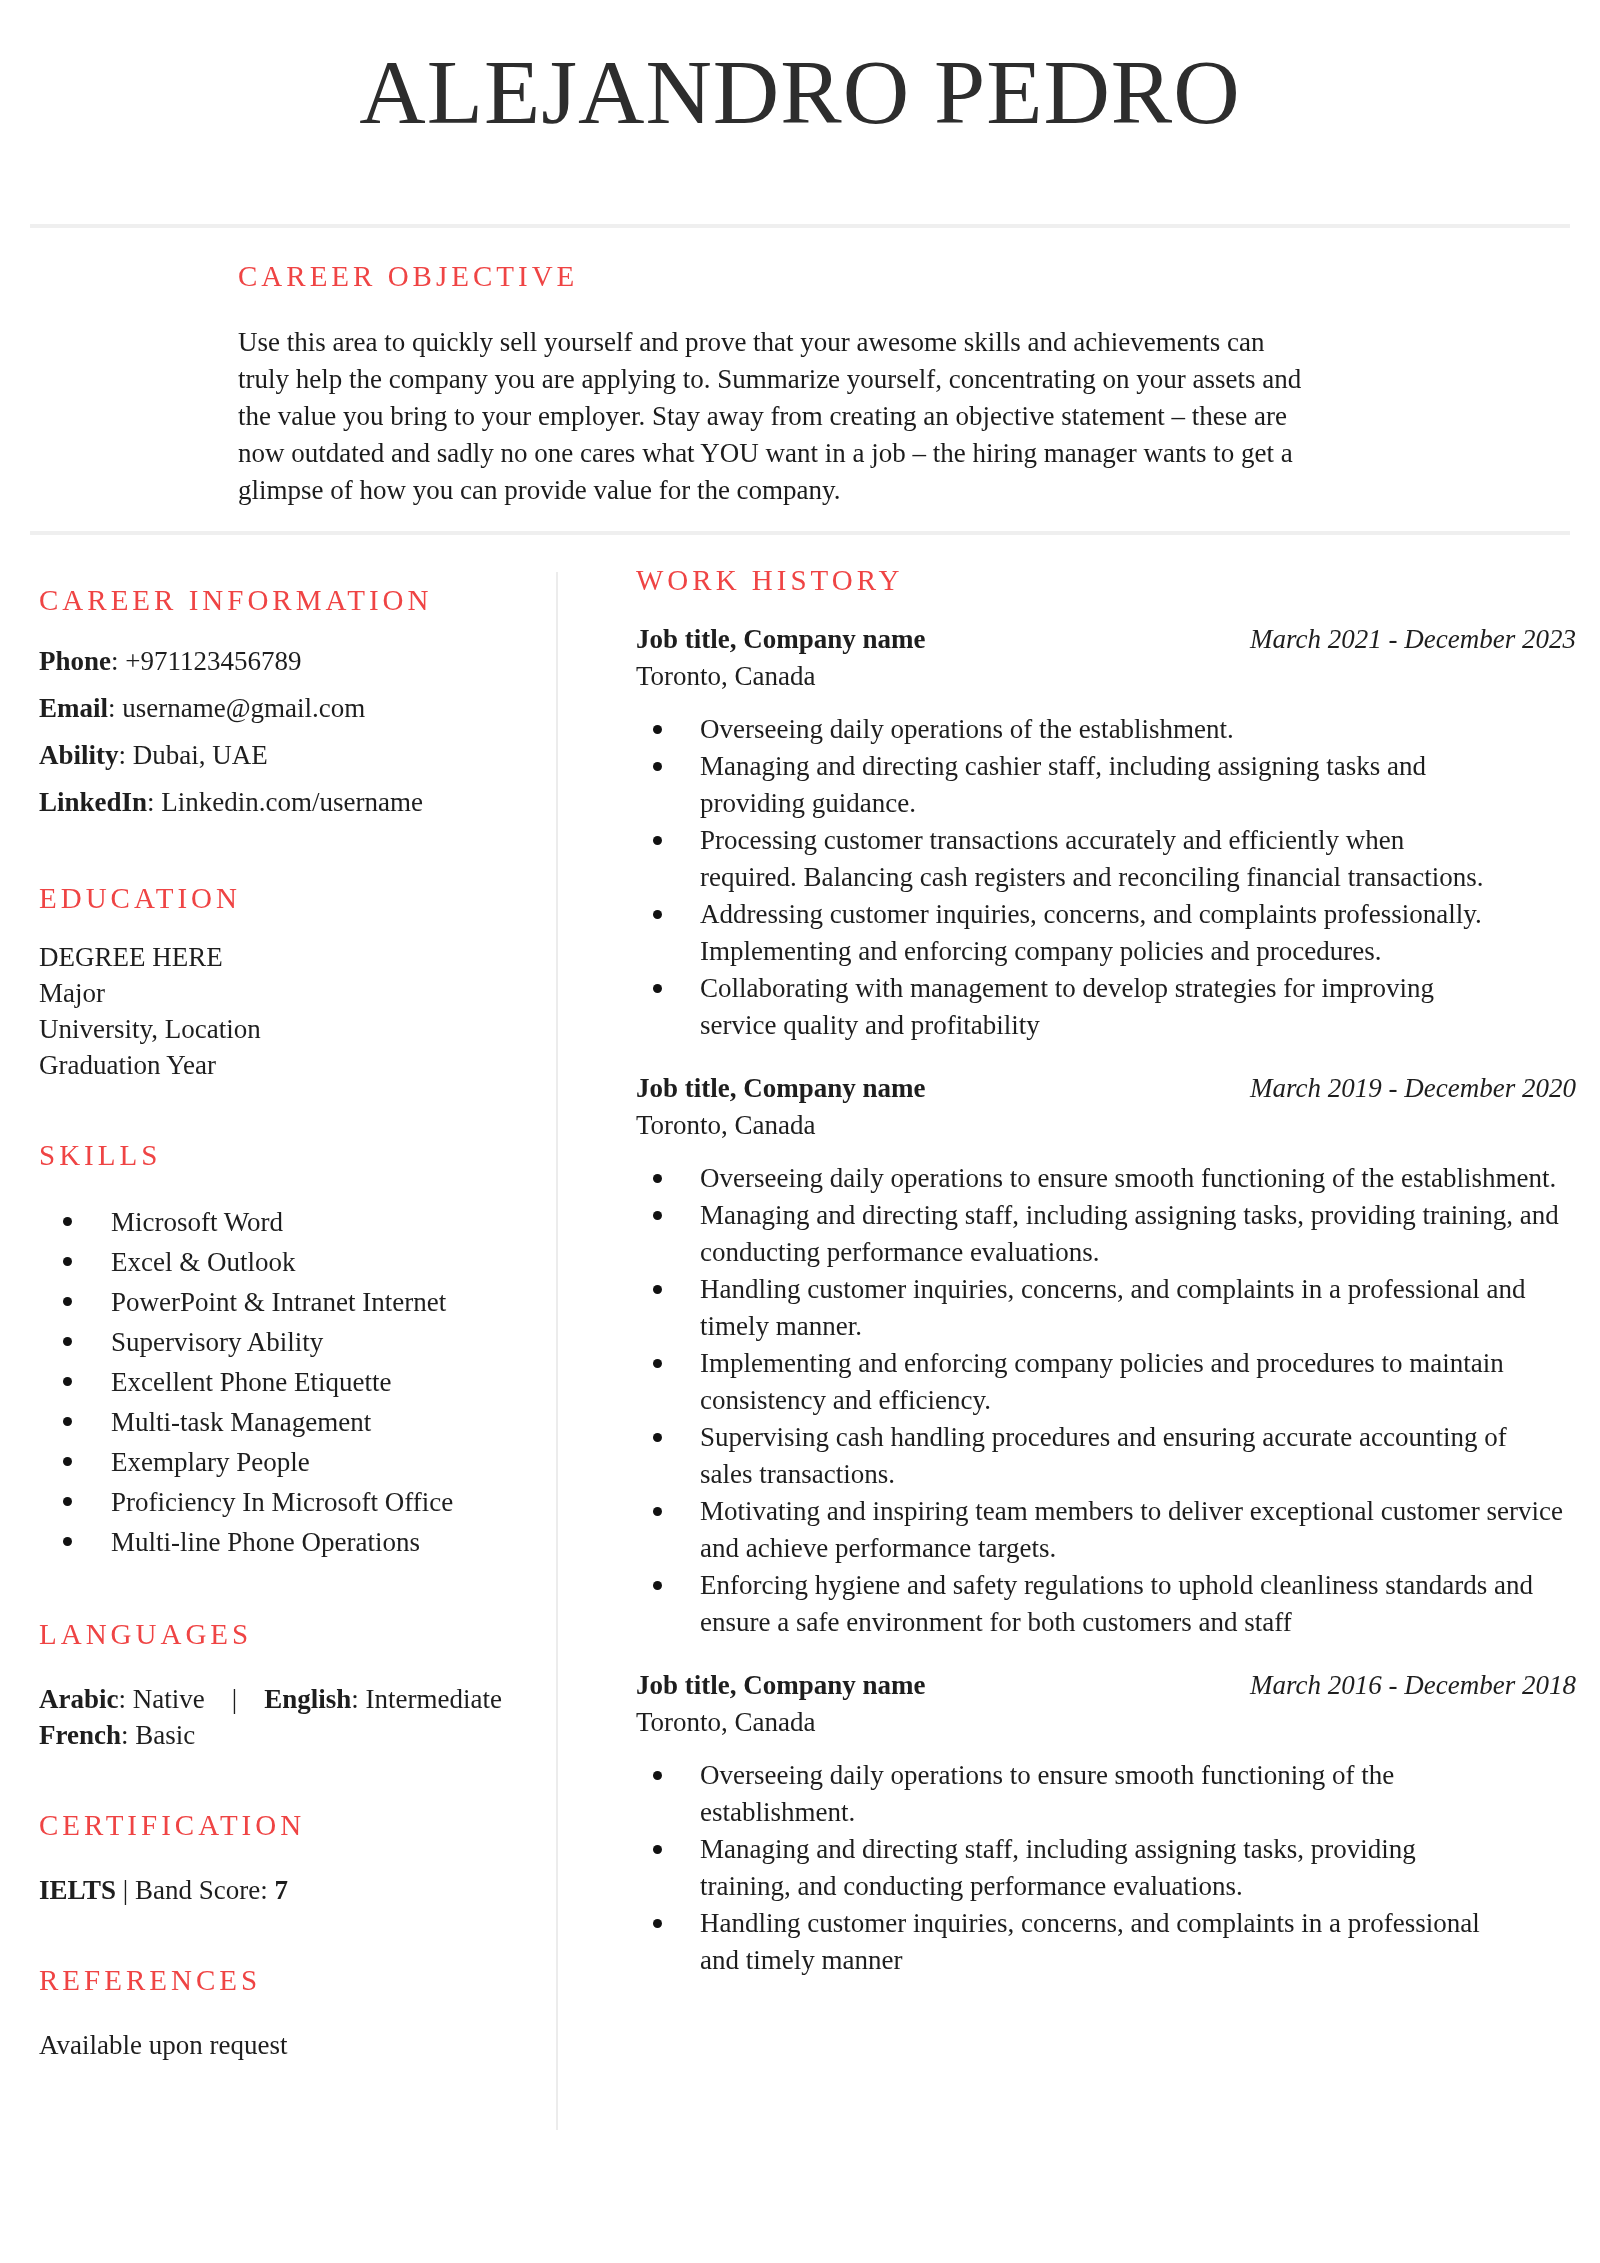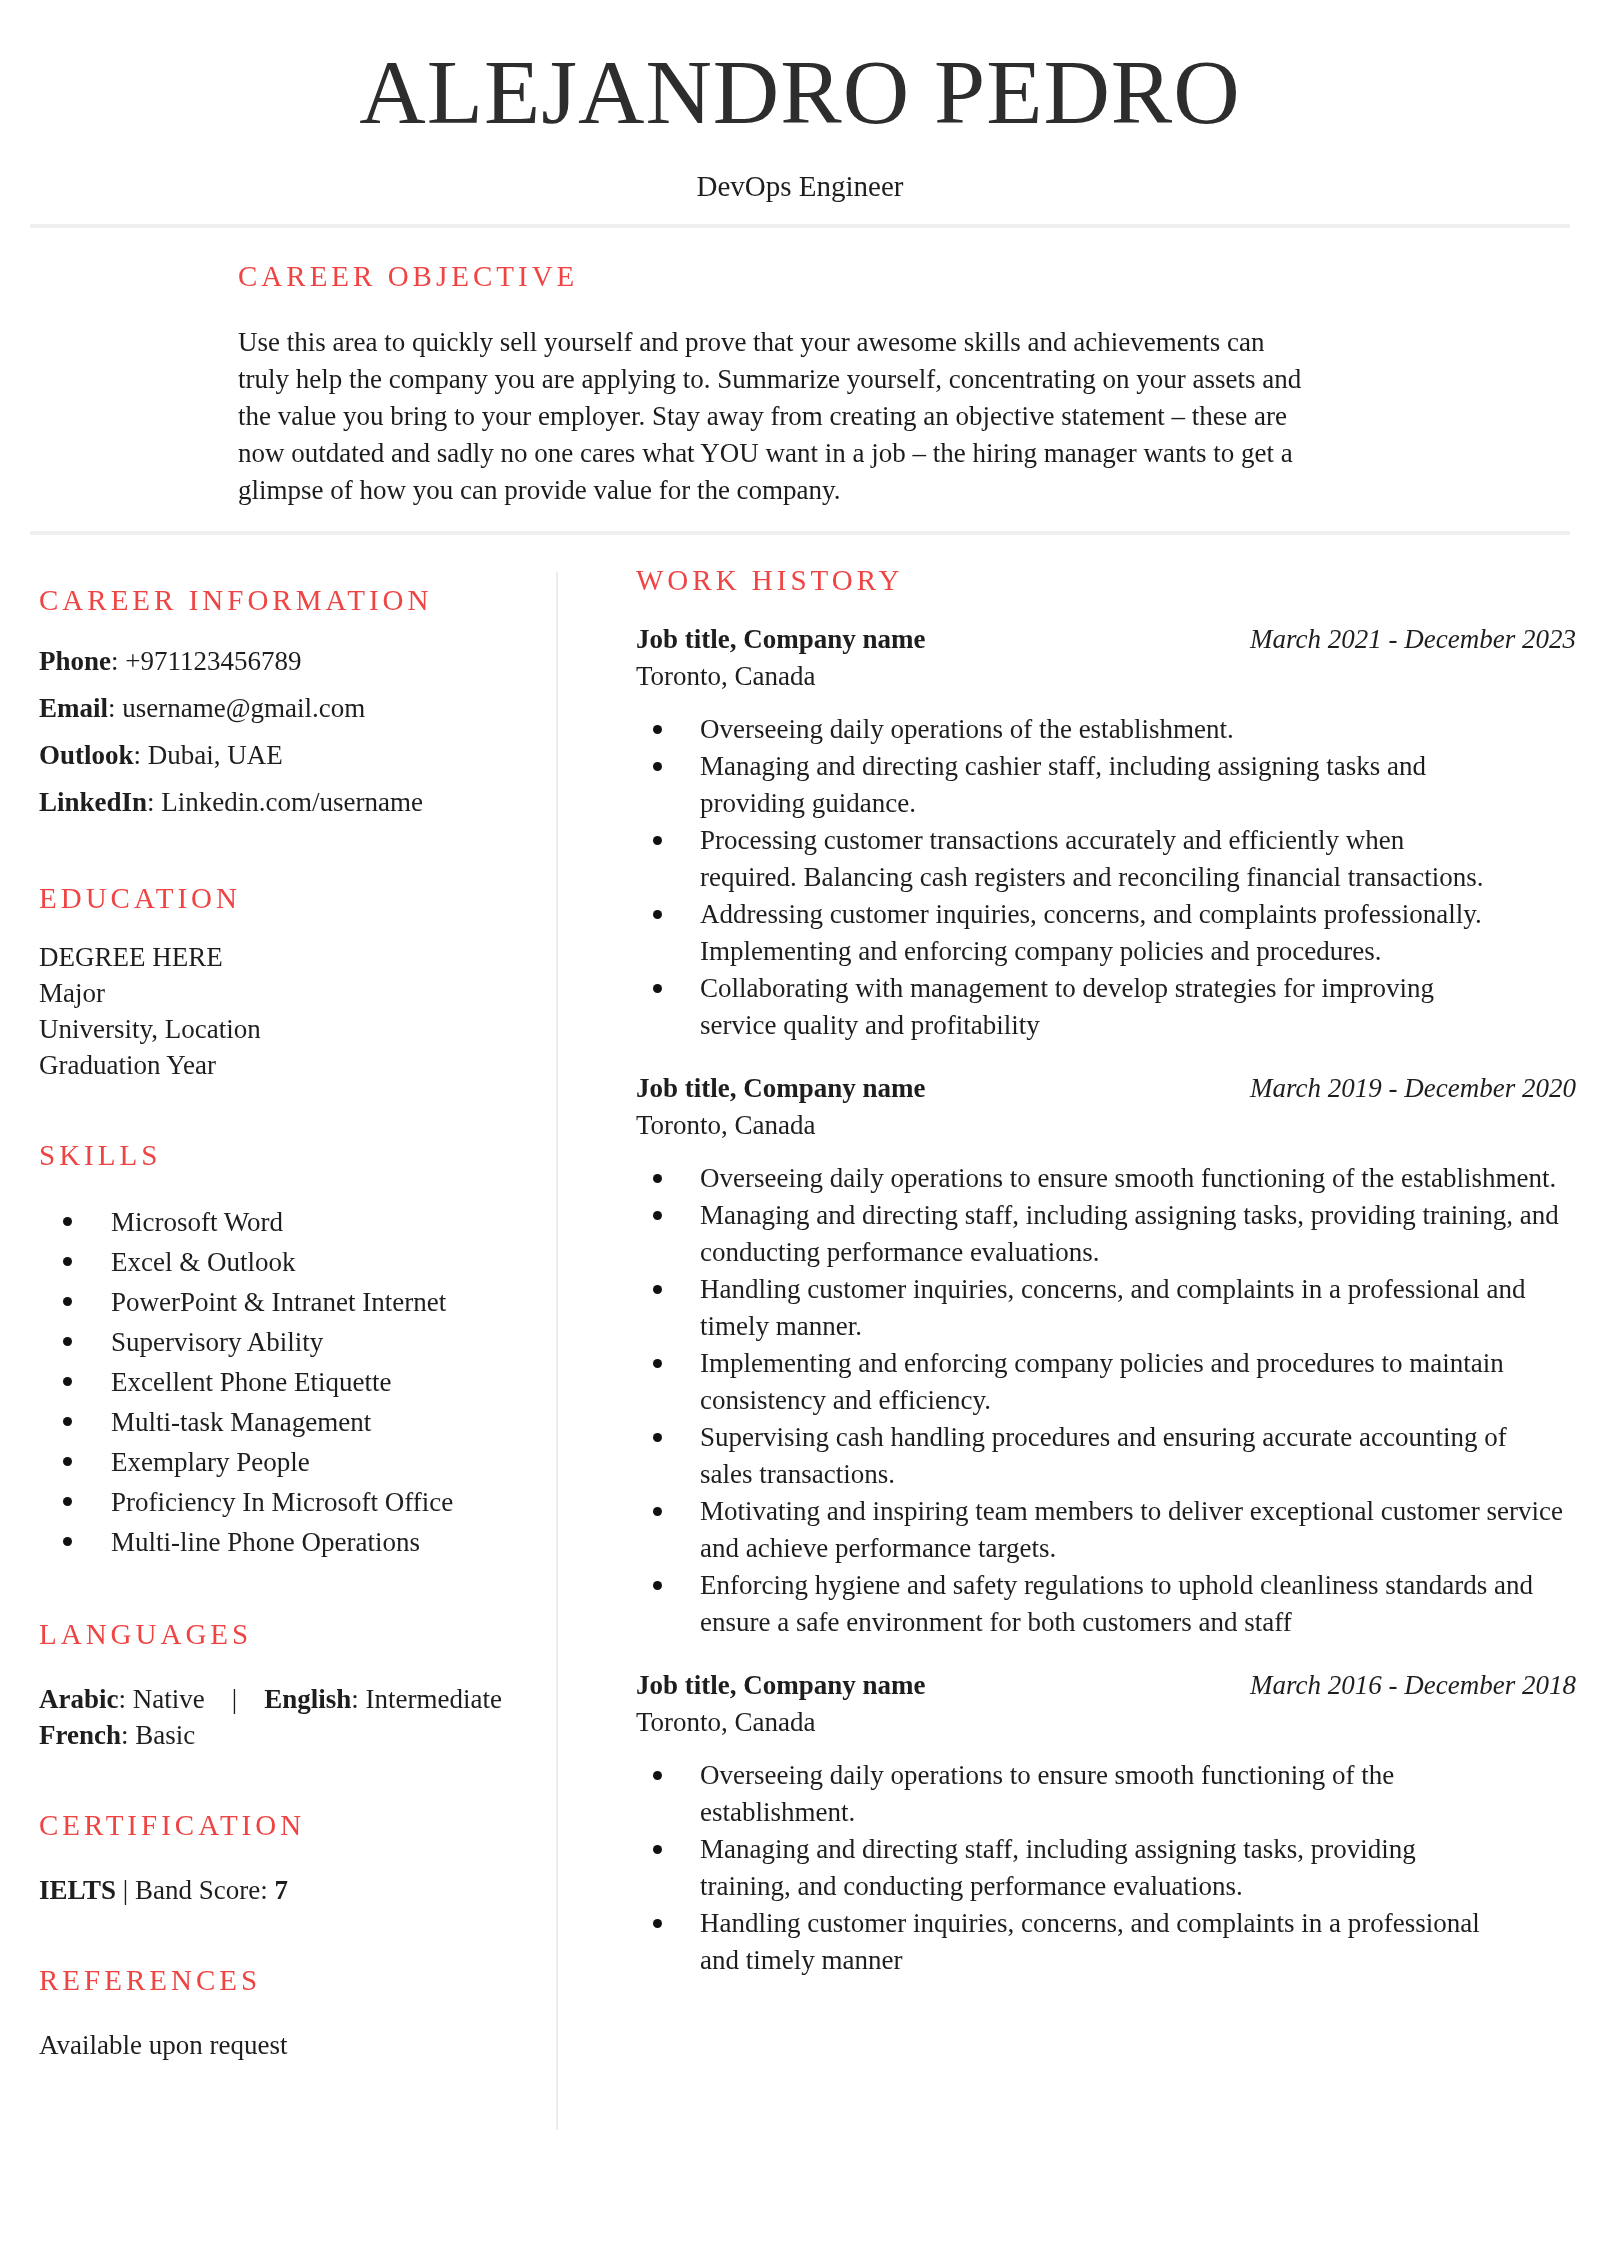--- a/index.html
+++ b/index.html
@@ -74,21 +74,20 @@
     width:9px; height:9px; border-radius:50%; background:#111;
   }
   b { font-weight:bold; }
 </style>
 </head>
 <body>
 
 <div class="page">
 
   <h1 class="name">ALEJANDRO PEDRO</h1>
-  <div class="subtitle">DevOps Engineer</div>
 
   <div class="hdiv hdiv-1"></div>
 
   <section class="objective">
     <h2 class="sec-h">CAREER OBJECTIVE</h2>
     <p>Use this area to quickly sell yourself and prove that your awesome skills and achievements can
 truly help the company you are applying to. Summarize yourself, concentrating on your assets and
 the value you bring to your employer. Stay away from creating an objective statement – these are
 now outdated and sadly no one cares what YOU want in a job – the hiring manager wants to get a
 glimpse of how you can provide value for the company.</p>
@@ -97,21 +96,21 @@
   <div class="hdiv hdiv-2"></div>
   <div class="vdiv"></div>
 
   <aside class="left-col">
 
     <section>
       <h2 class="sec-h">CAREER INFORMATION</h2>
       <div class="contact-lines" id="contact-lines">
           <div class="contact-line"><b>Phone</b>: +971123456789</div>
           <div class="contact-line"><b>Email</b>: username@gmail.com</div>
-          <div class="contact-line"><b>Outlook</b>: Dubai, UAE</div>
+          <div class="contact-line"><b>Ability</b>: Dubai, UAE</div>
           <div class="contact-line"><b>LinkedIn</b>: Linkedin.com/username</div>
         </div>
     </section>
 
     <section class="sec">
       <h2 class="sec-h">EDUCATION</h2>
       <div class="edu-lines" id="edu-lines">
           <div class="edu-line">DEGREE HERE</div>
           <div class="edu-line">Major</div>
           <div class="edu-line">University, Location</div>

